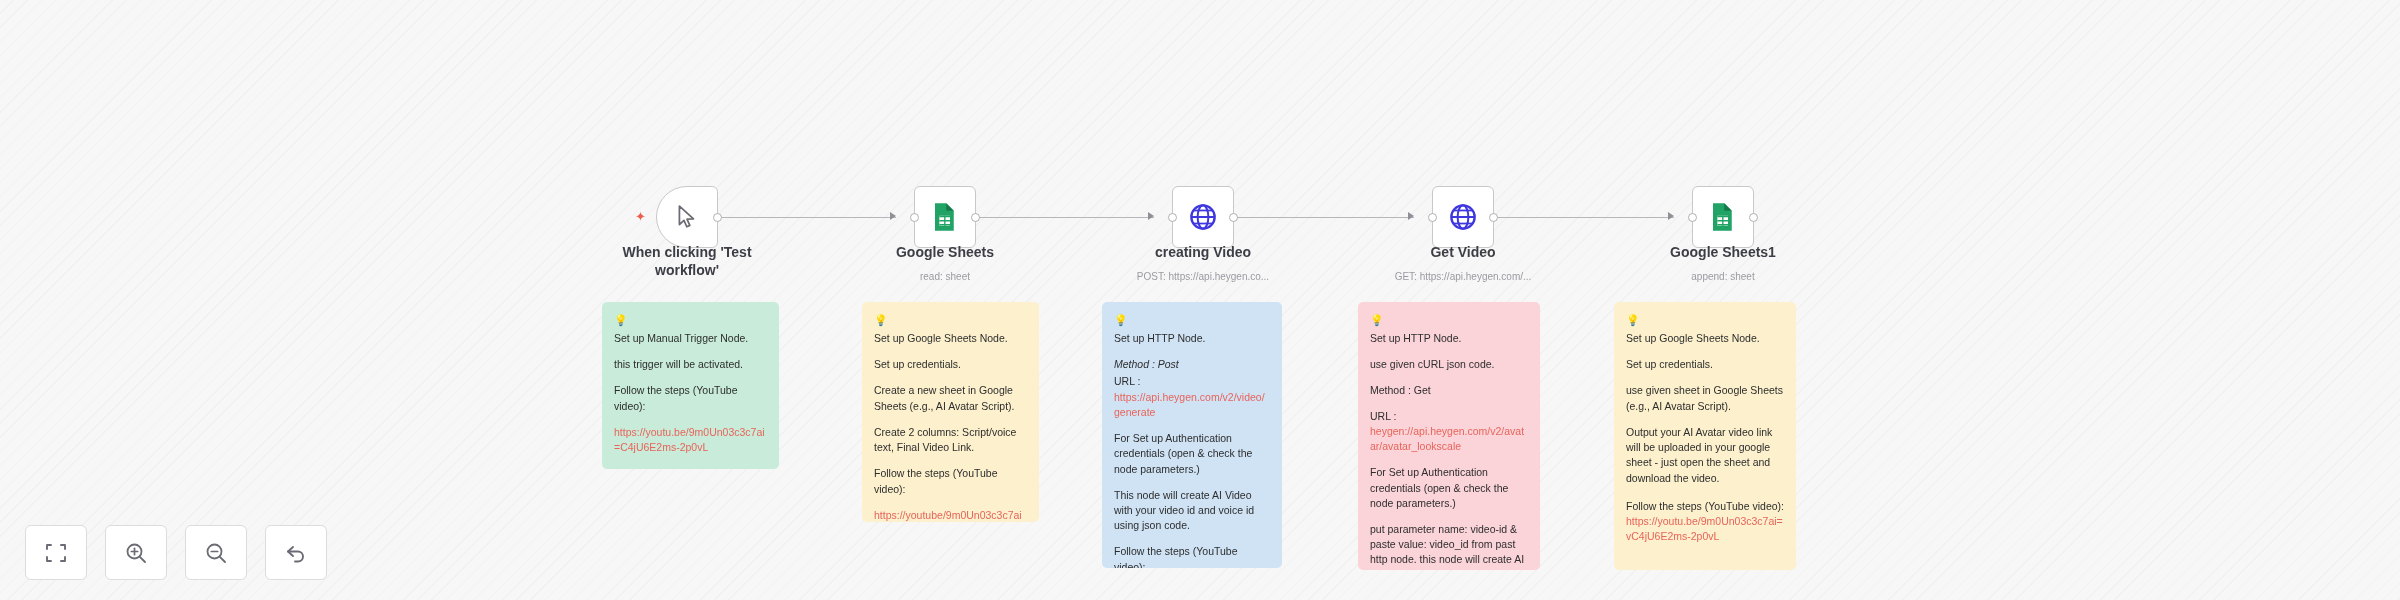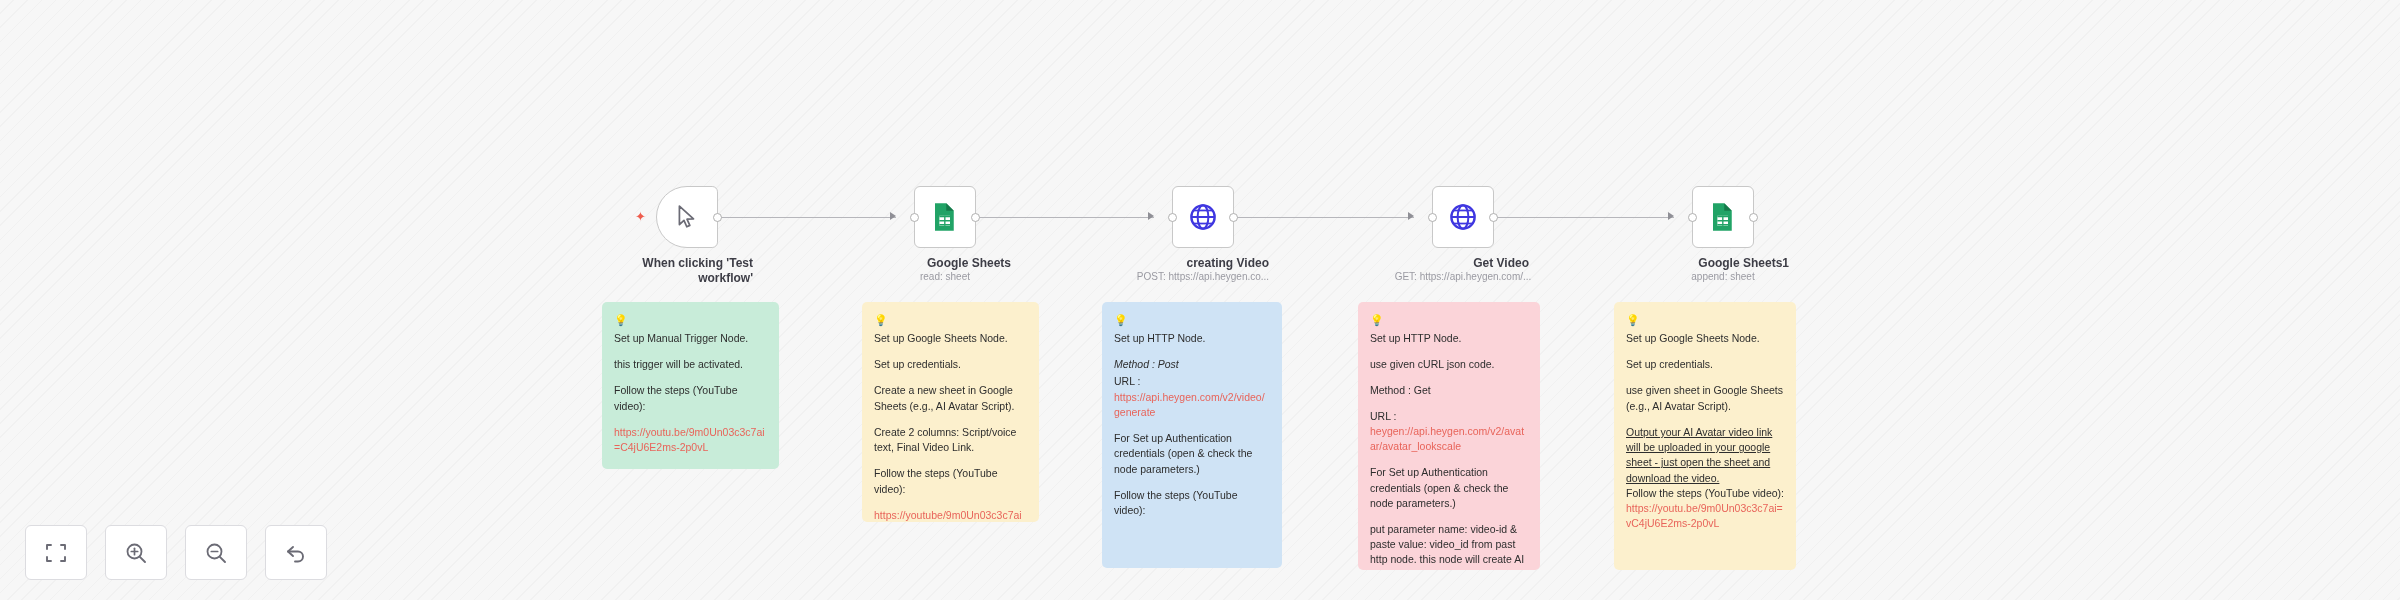--- a/index.html
+++ b/index.html
@@ -62,26 +62,26 @@
     align-items: center;
     justify-content: center;
     position: relative;
   }
   .node-box.trigger {
     border-top-left-radius: 32px;
     border-bottom-left-radius: 32px;
   }
   .node-label {
     position: absolute;
-    top: 70px;
+    top: 58px;
     left: 50%;
     transform: translateX(-50%);
     width: 132px;
-    text-align: right;
-    font-size: 12px;
+    text-align: center;
+    font-size: 14px;
     font-weight: bold;
     color: #3d3d46;
     line-height: 1.25;
   }
   .node-sub {
     position: absolute;
     left: 50%;
     transform: translateX(-50%);
     width: 152px;
     text-align: center;
@@ -262,41 +262,42 @@
     <p><a class="lnk">https://youtube/9m0Un03c3c7ai=vC4jU6E2ms-2p0vL</a></p>
   </div>
 
   <div class="sticky" style="left:1102px; top:302px; width:180px; height:266px; background:#cfe3f5;">
     <span class="bulb">💡</span>
     <p>Set up HTTP Node.</p>
     <p style="margin-bottom:2px;font-style:italic;">Method : Post</p>
     <p style="margin-bottom:0;">URL :</p>
     <p><a class="lnk">https://api.heygen.com/v2/video/generate</a></p>
     <p>For Set up Authentication credentials (open &amp; check the node parameters.)</p>
+    <p>This node will create AI Video with your video id and voice id using json code.</p>
     <p>Follow the steps (YouTube video):</p>
 
   </div>
 
   <div class="sticky" style="left:1358px; top:302px; width:182px; height:268px; background:#fbd4d9;">
     <span class="bulb">💡</span>
     <p>Set up HTTP Node.</p>
     <p>use given cURL json code.</p>
     <p style="margin-bottom:10px;">Method : Get</p>
     <p style="margin-bottom:0;">URL :</p>
     <p><a class="lnk">heygen://api.heygen.com/v2/avatar/avatar_lookscale</a></p>
     <p>For Set up Authentication credentials (open &amp; check the node parameters.)</p>
     <p>put parameter name: video-id &amp; paste value: video_id from past http node. this node will create AI Video with your video id and voice id using json code.</p>
   </div>
 
   <div class="sticky" style="left:1614px; top:302px; width:182px; height:268px; background:#fcf0cd;">
     <span class="bulb">💡</span>
     <p>Set up Google Sheets Node.</p>
     <p>Set up credentials.</p>
     <p>use given sheet in Google Sheets (e.g., AI Avatar Script).</p>
-    <p style="margin-bottom:0;text-decoration:underline;">Output your AI Avatar video link will be uploaded in your google sheet - just open the sheet and download the video.</p>
+    <p style="margin-bottom:13px;">Output your AI Avatar video link will be uploaded in your google sheet - just open the sheet and download the video.</p>
     <p style="margin-bottom:0;">Follow the steps (YouTube video):</p>
     <p><a class="lnk">https://youtu.be/9m0Un03c3c7ai=vC4jU6E2ms-2p0vL</a></p>
   </div>
 
   <div id="controls">
 
     <div class="ctrl-btn">
       <svg width="24" height="24" viewBox="0 0 24 24">
         <path d="M3 8 V4 H7 M17 4 H21 V8 M21 16 V20 H17 M7 20 H3 V16" fill="none" stroke="#6b6b75" stroke-width="1.9" stroke-linecap="round" stroke-linejoin="round"></path>
       </svg>

